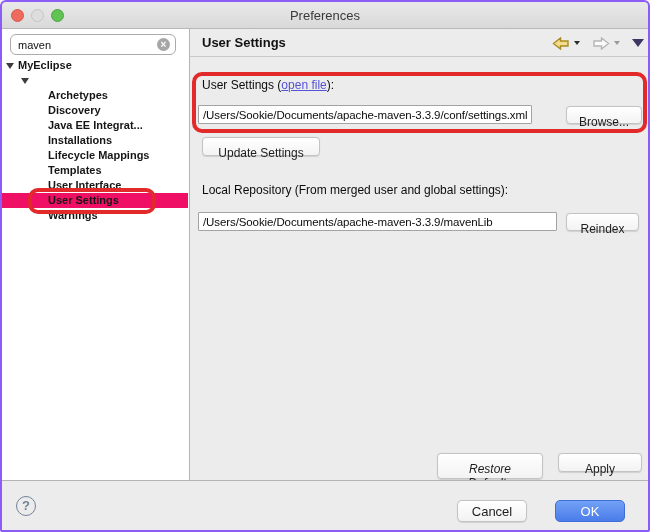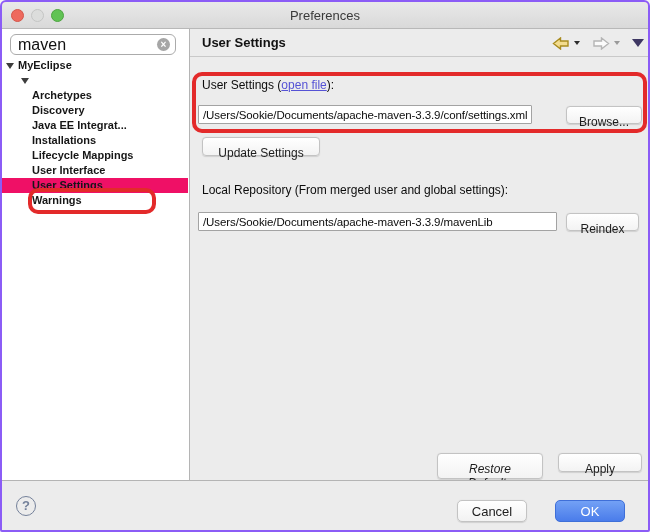--- a/index.html
+++ b/index.html
@@ -30,34 +30,34 @@
     position:absolute; left:0; top:27px; width:188px; height:451px;
     background:#ffffff; border-right:1px solid #b4b4b4;
   }
   .search-box {
     position:absolute; left:8px; top:5px; width:166px; height:21px;
     background:#fff; border:1px solid #ababab; border-radius:6px;
   }
   .search-box input {
     position:absolute; left:7px; top:1px; width:135px; height:17px;
     border:none; outline:none; font-family:"Liberation Sans",sans-serif;
-    font-size:16px; color:#111; background:transparent;
+    font-size:11px; color:#111; background:transparent;
   }
   .clear-btn {
     position:absolute; right:5px; top:3px; width:13px; height:13px;
     background:#a6a6a6; border-radius:50%; color:#fff; font-size:10px;
     line-height:13px; text-align:center; font-weight:bold; cursor:default;
   }
   .tree { position:absolute; left:0; top:29px; right:1px; }
   .row { position:relative; height:15px; line-height:15px; font-size:11px;
          font-weight:bold; color:#161616; white-space:nowrap; }
   .row .row-label { display:inline-block; }
   .row.lvl0 { padding-left:16px; }
   .row.lvl1 { padding-left:31px; }
-  .row.lvl2 { padding-left:30px; }
+  .row.lvl2 { padding-left:46px; }
   .row.selected { background:#ef1066; }
   .tri {
     position:absolute; top:5px; width:0; height:0;
     border-left:4.5px solid transparent; border-right:4.5px solid transparent;
     border-top:6px solid #3d3d3d;
   }
   .tri.t0 { left:4px; } .tri.t1 { left:19px; }
   .annotation {
     position:absolute; border:4px solid #e32a2a; border-radius:10px;
     pointer-events:none; z-index:5;
@@ -157,20 +157,23 @@
       <div class="row lvl2">
         <span class="row-label">Java EE Integrat...</span>
       </div>
       <div class="row lvl2">
         <span class="row-label">Installations</span>
       </div>
       <div class="row lvl2">
         <span class="row-label">Lifecycle Mappings</span>
       </div>
       <div class="row lvl2">
+        <span class="row-label">Templates</span>
+      </div>
+      <div class="row lvl2">
         <span class="row-label">User Interface</span>
       </div>
       <div class="row lvl2 selected">
         <span class="row-label">User Settings</span>
       </div>
       <div class="row lvl2">
         <span class="row-label">Warnings</span>
       </div>
     </div>
 

